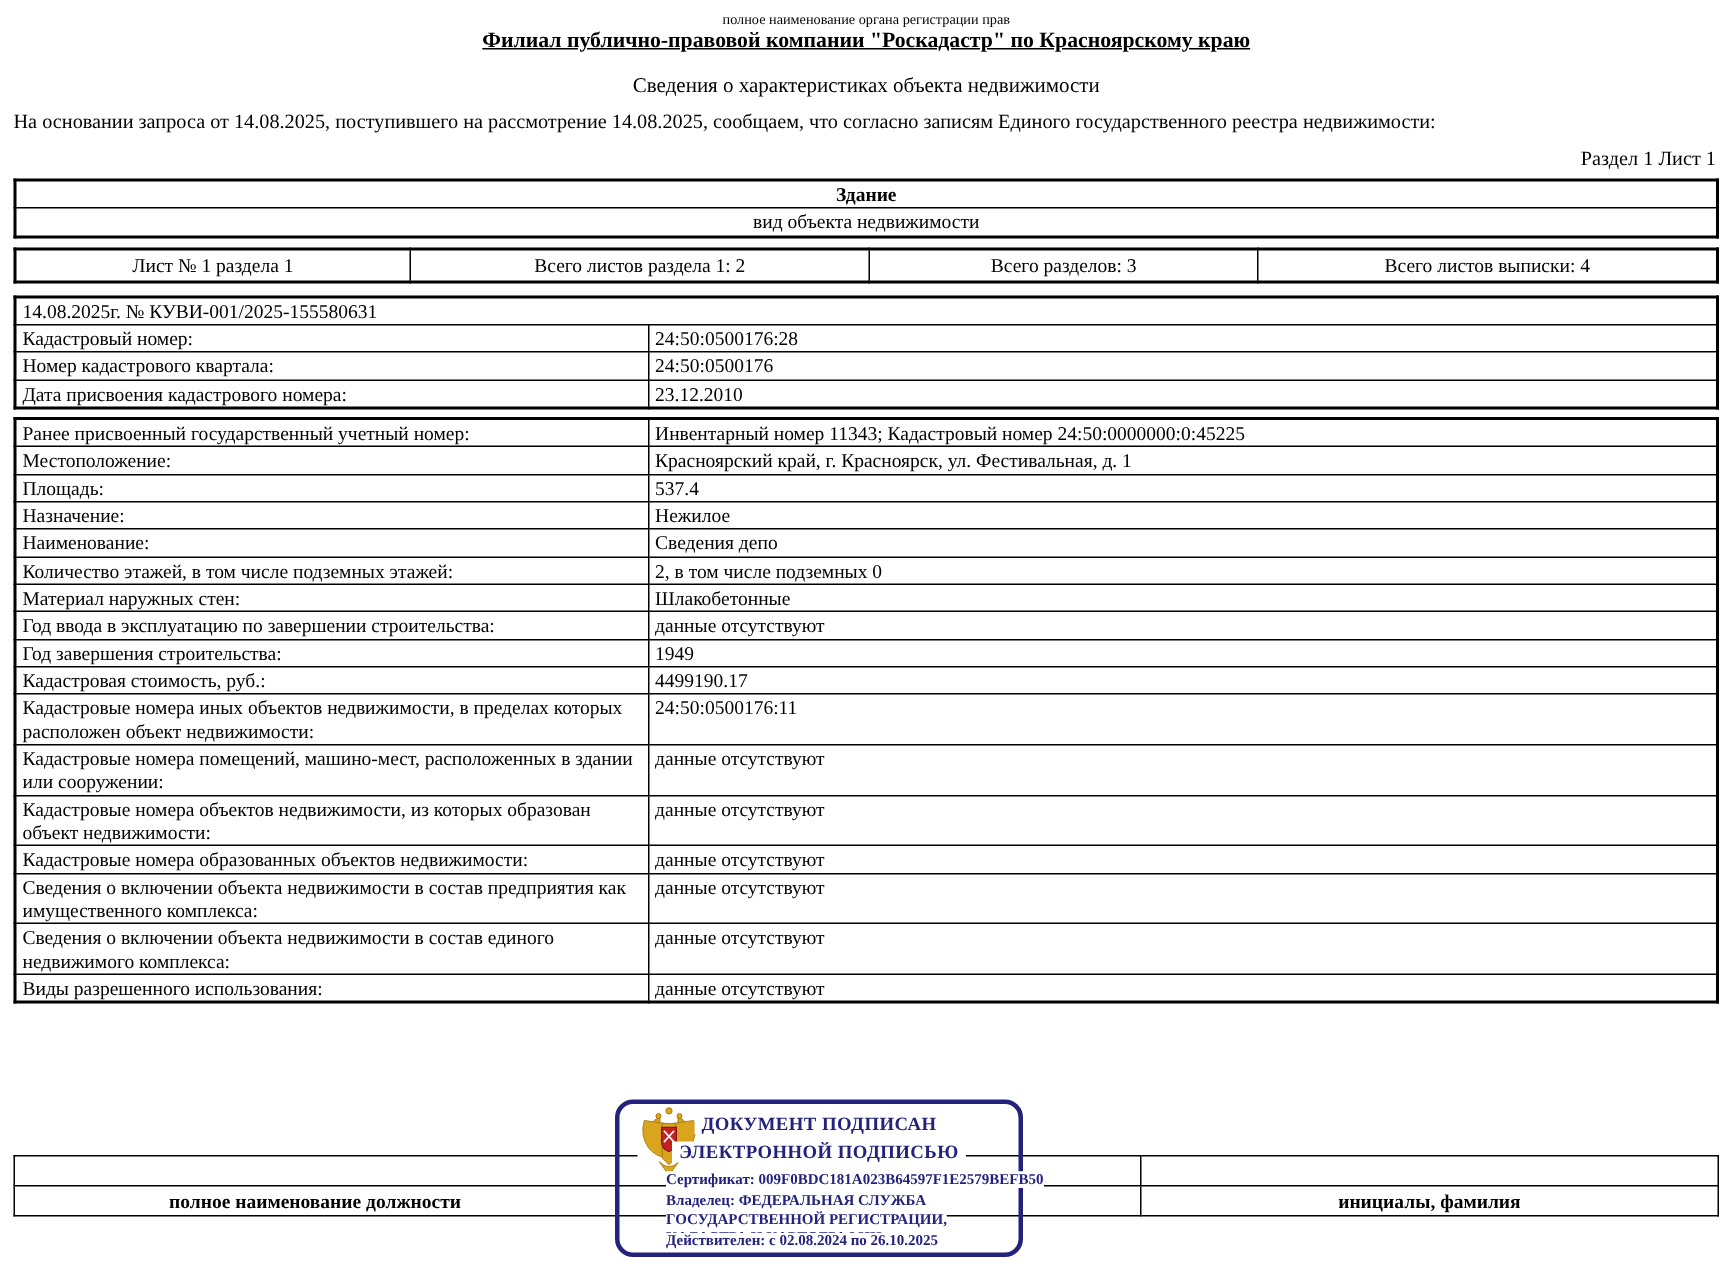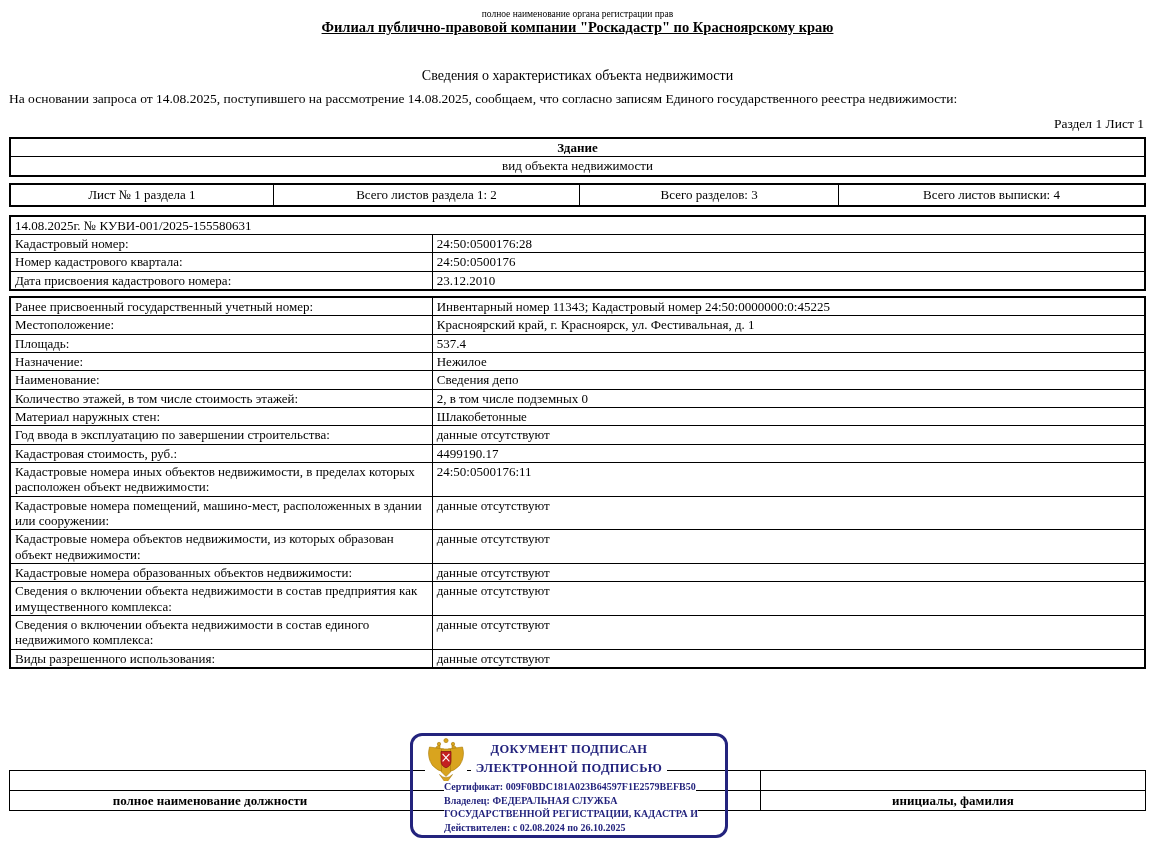--- a/index.html
+++ b/index.html
@@ -8,21 +8,21 @@
     width: 1155px; height: 848px;
     background: #ffffff; color: #000;
     font-family: "Liberation Serif", "DejaVu Serif", serif;
     position: relative; overflow: hidden;
   }
   .page { padding: 8px 9px 0 9px; }
   .center { text-align: center; }
   .org-name { font-size: 14.5px; font-weight: bold; text-decoration: underline; }
   .org-caption { font-size: 9.5px; margin-top: 1px; }
   .doc-title { font-size: 14.5px; margin-top: 3px; }
-  .section-title { font-size: 14px; margin-top: 32px; }
+  .section-title { font-size: 14px; margin-top: 14px; }
   .intro { font-size: 13.5px; margin-top: 7px; }
   .razdel { font-size: 13.5px; text-align: right; margin-top: 9px; padding-right: 2px; }
 
   table { border-collapse: collapse; width: 100%; table-layout: fixed; }
   .tbl { border: 2px solid #000; }
   .tbl td {
     border: 1px solid #000;
     font-size: 13px; line-height: 1.18;
     padding: 1px 4px; vertical-align: top; overflow: hidden;
   }
@@ -36,21 +36,21 @@
 
   .sig-area { position: absolute; top: 733px; left: 9px; width: 1137px; height: 112px; }
   .sig-table { position: absolute; top: 37px; left: 0; width: 100%; }
   .sig-table td {
     border: 1px solid #000; font-size: 13px; height: 20px;
     text-align: center; vertical-align: middle; padding: 1px 4px;
   }
   .sig-label { font-weight: bold; }
 
   .stamp {
-    position: absolute; left: 401px; top: 0; width: 318px; height: 105px;
+    position: absolute; left: 401px; top: 0; width: 272px; height: 105px;
     border: 3px solid #23237d; border-radius: 12px; background: transparent;
   }
   .stamp .big-line { position: absolute; left: 0; right: 0; text-align: center;
     font-size: 12.5px; font-weight: bold; color: #23237d; letter-spacing: 0.3px; }
   .stamp .big-line span { background: #fff; padding: 0 5px; }
   .stamp .l1 { top: 6px; }
   .stamp .l2 { top: 25px; }
   .stamp .small-line { position: absolute; left: 15px; right: 8px;
     font-size: 10px; font-weight: bold; color: #23237d; line-height: 12.5px; margin-left: 16px; }
   .stamp .small-line span { background: #fff; }
@@ -143,30 +143,34 @@
     </tr>
     <tr>
       <td>Назначение:</td>
       <td>Нежилое</td>
     </tr>
     <tr>
       <td>Наименование:</td>
       <td>Сведения депо</td>
     </tr>
     <tr>
-      <td>Количество этажей, в том числе стоимость этажей:</td>
+      <td>Количество этажей, в том числе подземных этажей:</td>
       <td>2, в том числе подземных 0</td>
     </tr>
     <tr>
       <td>Материал наружных стен:</td>
       <td>Шлакобетонные</td>
     </tr>
     <tr>
       <td>Год ввода в эксплуатацию по завершении строительства:</td>
       <td>данные отсутствуют</td>
+    </tr>
+    <tr>
+      <td>Год завершения строительства:</td>
+      <td>1949</td>
     </tr>
     <tr>
       <td>Кадастровая стоимость, руб.:</td>
       <td>4499190.17</td>
     </tr>
     <tr>
       <td>Кадастровые номера иных объектов недвижимости, в пределах которых расположен объект недвижимости:</td>
       <td>24:50:0500176:11</td>
     </tr>
     <tr>

